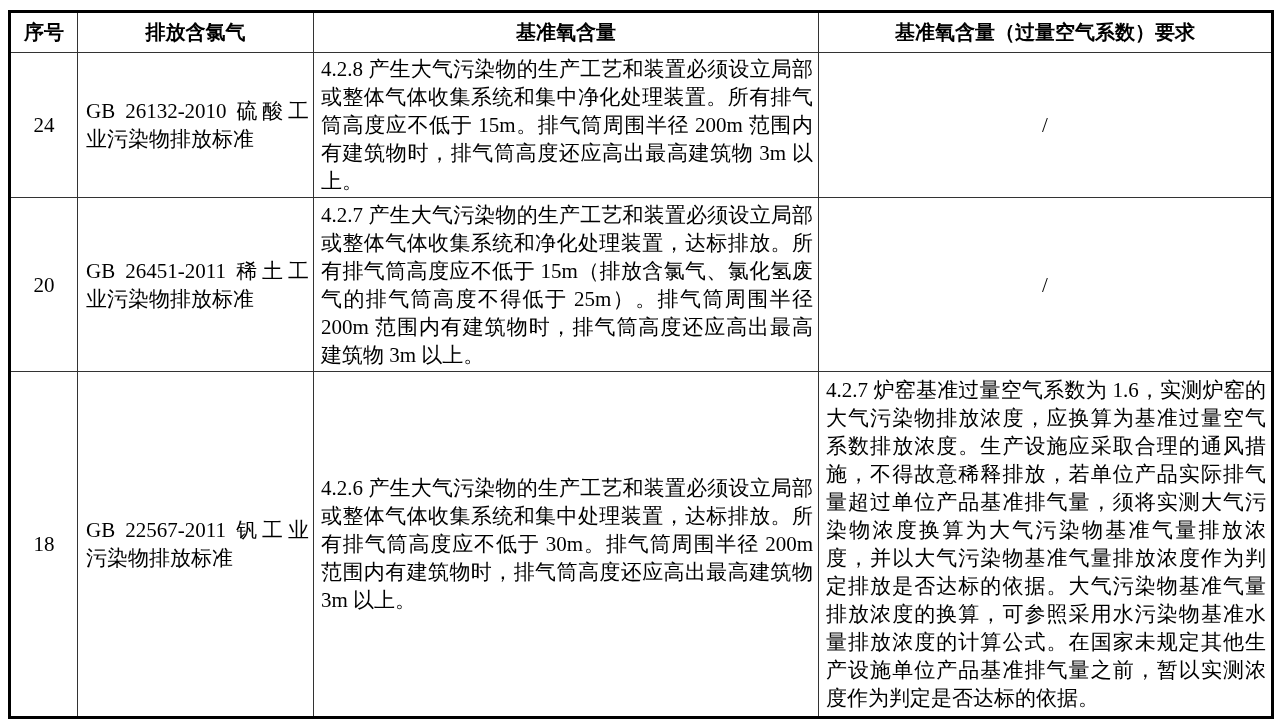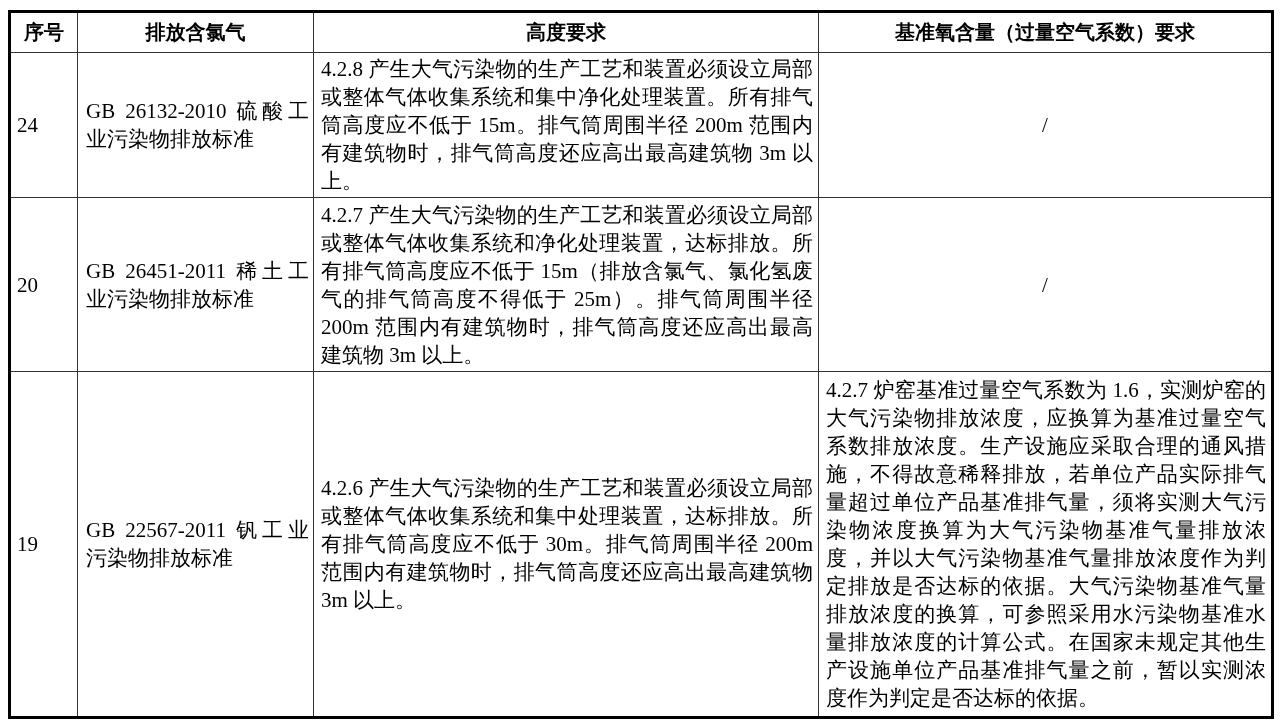--- a/index.html
+++ b/index.html
@@ -45,20 +45,21 @@
     font-size: 21px;
     line-height: 28px;
     vertical-align: middle;
     padding: 2px 6px;
     margin-top: 12px;
   }
   tr.row-24 { height: 143px; }
   tr.row-25 { height: 174px; }
   tr.row-26 { height: 346px; }
   td.cell-index {
+    text-align: center;
   }
   td.cell-name {
     text-align: justify;
     padding-left: 8px;
     padding-right: 4px;
   }
   td.cell-para {
     text-align: justify;
     padding-left: 7px;
     padding-right: 5px;
@@ -75,38 +76,38 @@
     <colgroup>
       <col style="width:68px">
       <col style="width:236px">
       <col style="width:505px">
       <col style="width:454px">
     </colgroup>
     <thead>
       <tr>
         <th>序号</th>
         <th>排放含氯气</th>
-        <th>高度要求</th>
+        <th>基准氧含量</th>
         <th>基准氧含量（过量空气系数）要求</th>
       </tr>
     </thead>
     <tbody>
       <tr class="row-24">
         <td class="cell-index">24</td>
         <td class="cell-name">GB 26132-2010 硫酸工业污染物排放标准</td>
         <td class="cell-para">4.2.8 产生大气污染物的生产工艺和装置必须设立局部或整体气体收集系统和集中净化处理装置。所有排气筒高度应不低于 15m。排气筒周围半径 200m 范围内有建筑物时，排气筒高度还应高出最高建筑物 3m 以上。</td>
         <td class="cell-slash">/</td>
       </tr>
       <tr class="row-25">
         <td class="cell-index">20</td>
         <td class="cell-name">GB 26451-2011 稀土工业污染物排放标准</td>
         <td class="cell-para">4.2.7 产生大气污染物的生产工艺和装置必须设立局部或整体气体收集系统和净化处理装置，达标排放。所有排气筒高度应不低于 15m（排放含氯气、氯化氢废气的排气筒高度不得低于 25m）。排气筒周围半径 200m 范围内有建筑物时，排气筒高度还应高出最高建筑物 3m 以上。</td>
         <td class="cell-slash">/</td>
       </tr>
       <tr class="row-26">
-        <td class="cell-index">19</td>
+        <td class="cell-index">18</td>
         <td class="cell-name">GB 22567-2011 钒工业污染物排放标准</td>
         <td class="cell-para">4.2.6 产生大气污染物的生产工艺和装置必须设立局部或整体气体收集系统和集中处理装置，达标排放。所有排气筒高度应不低于 30m。排气筒周围半径 200m 范围内有建筑物时，排气筒高度还应高出最高建筑物 3m 以上。</td>
         <td class="cell-para">4.2.7 炉窑基准过量空气系数为 1.6，实测炉窑的大气污染物排放浓度，应换算为基准过量空气系数排放浓度。生产设施应采取合理的通风措施，不得故意稀释排放，若单位产品实际排气量超过单位产品基准排气量，须将实测大气污染物浓度换算为大气污染物基准气量排放浓度，并以大气污染物基准气量排放浓度作为判定排放是否达标的依据。大气污染物基准气量排放浓度的换算，可参照采用水污染物基准水量排放浓度的计算公式。在国家未规定其他生产设施单位产品基准排气量之前，暂以实测浓度作为判定是否达标的依据。</td>
       </tr>
     </tbody>
   </table>
 </div>
 
 </body></html>

